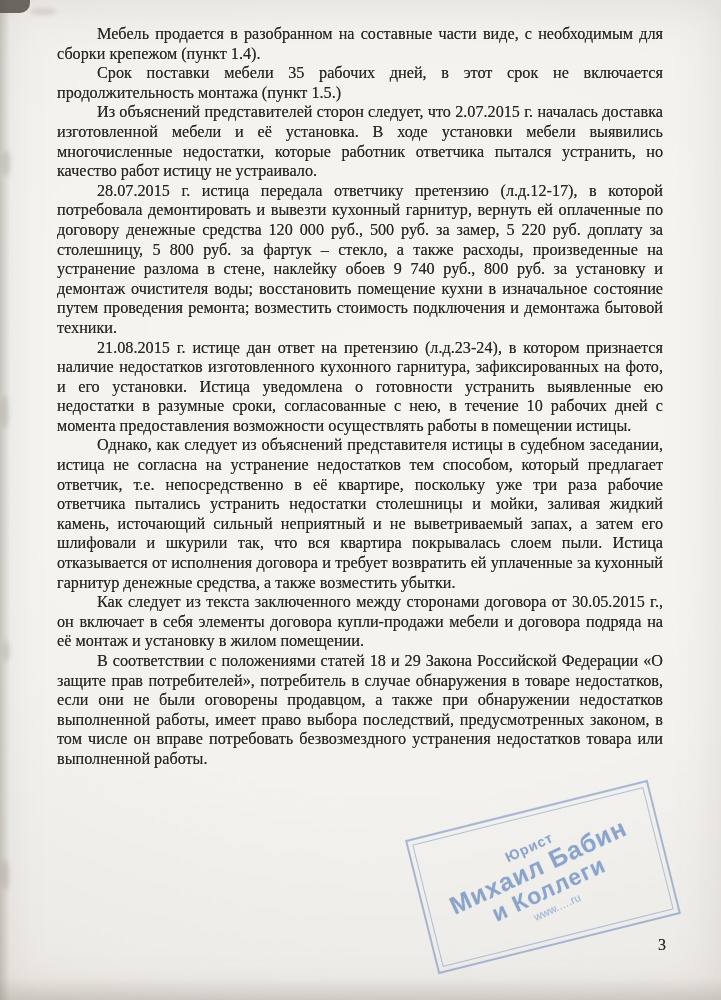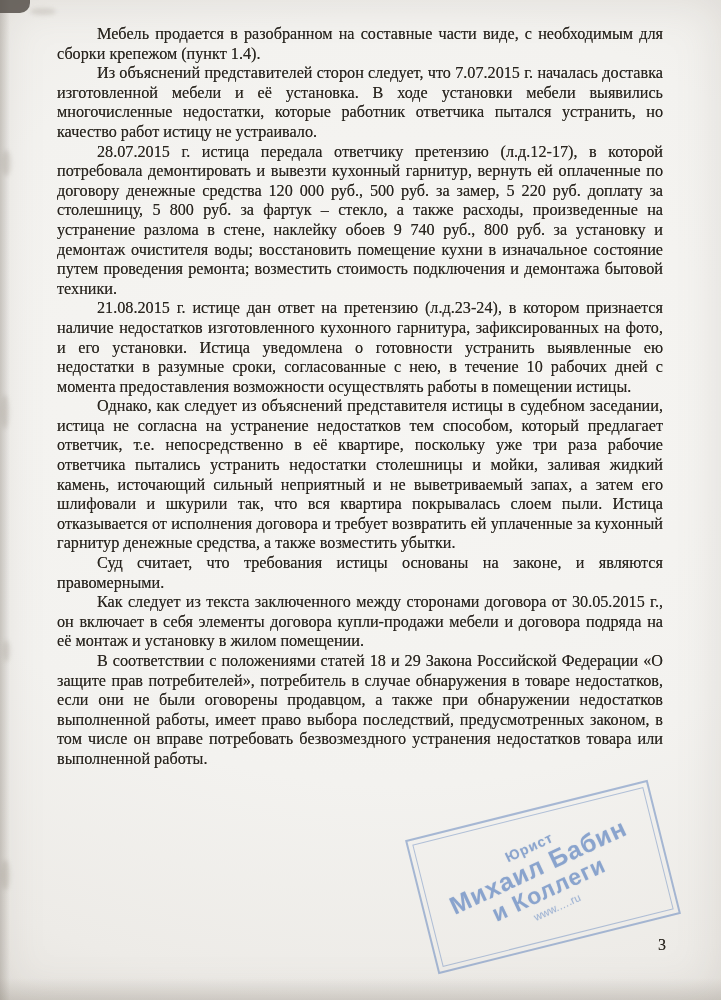--- a/index.html
+++ b/index.html
@@ -119,25 +119,25 @@
   <div class="edge-bottom"></div>
   <div class="corner-mark"></div>
   <div class="smudge s1"></div>
   <div class="smudge s2"></div>
   <div class="smudge s3"></div>
   <div class="smudge s4"></div>
   <div class="smudge s5"></div>
 
   <article class="text-block">
     <p>Мебель продается в разобранном на составные части виде, с необходимым для сборки крепежом (пункт 1.4).</p>
-    <p>Из объяснений представителей сторон следует, что 7.07.2015 г. началась доставка изготовленной мебели и её установка.  В ходе установки мебели выявились многочисленные недостатки, которые  работник ответчика пытался устранить, но качество работ истицу не устраивало.</p>
+    <p>Срок поставки мебели 35 рабочих дней, в этот срок не включается продолжительность монтажа (пункт 1.5.)</p>
+    <p>Из объяснений представителей сторон следует, что 2.07.2015 г. началась доставка изготовленной мебели и её установка.  В ходе установки мебели выявились многочисленные недостатки, которые  работник ответчика пытался устранить, но качество работ истицу не устраивало.</p>
     <p>28.07.2015 г. истица передала ответчику претензию (л.д.12-17), в которой потребовала демонтировать и вывезти кухонный гарнитур, вернуть ей оплаченные по договору денежные средства 120 000 руб., 500 руб. за замер, 5 220 руб. доплату за столешницу, 5 800 руб. за фартук – стекло, а также расходы, произведенные на устранение разлома в стене, наклейку обоев 9 740 руб., 800 руб. за установку и демонтаж очистителя воды; восстановить помещение кухни в изначальное состояние путем проведения ремонта; возместить стоимость подключения и демонтажа бытовой техники.</p>
     <p>21.08.2015 г. истице дан ответ на претензию (л.д.23-24), в котором признается наличие недостатков изготовленного кухонного гарнитура, зафиксированных на фото,  и его установки. Истица уведомлена о готовности устранить выявленные ею недостатки в разумные сроки, согласованные с нею, в течение 10 рабочих дней с момента предоставления возможности осуществлять работы в помещении истицы.</p>
     <p>Однако, как следует из объяснений представителя истицы в судебном заседании, истица не согласна на устранение недостатков тем способом, который предлагает ответчик, т.е. непосредственно в её квартире, поскольку уже  три раза рабочие ответчика пытались устранить недостатки столешницы и мойки, заливая  жидкий камень,  источающий сильный неприятный  и не выветриваемый запах, а затем его шлифовали  и шкурили  так, что вся квартира покрывалась слоем пыли. Истица отказывается от исполнения договора и требует возвратить ей уплаченные за кухонный гарнитур денежные средства, а также возместить убытки.</p>
-    <p>Суд считает, что требования истицы основаны на законе, и являются правомерными.</p>
     <p>Как следует из текста заключенного между сторонами  договора от 30.05.2015 г.,  он включает в себя элементы  договора купли-продажи мебели и договора подряда на её  монтаж и установку в жилом помещении.</p>
     <p>В соответствии с положениями статей 18 и 29 Закона Российской Федерации «О защите прав потребителей», потребитель в случае обнаружения в товаре недостатков, если они не были оговорены продавцом, а также при обнаружении недостатков выполненной работы, имеет право выбора последствий, предусмотренных законом, в том числе он вправе потребовать безвозмездного устранения недостатков товара или выполненной работы.</p>
   </article>
 
   <div class="stamp">
     <div class="inner-frame"></div>
     <div class="stamp-text">
       <div class="t-small">Юрист</div>
       <div class="t-big">Михаил Бабин</div>
       <div class="t-big2">и Коллеги</div>

